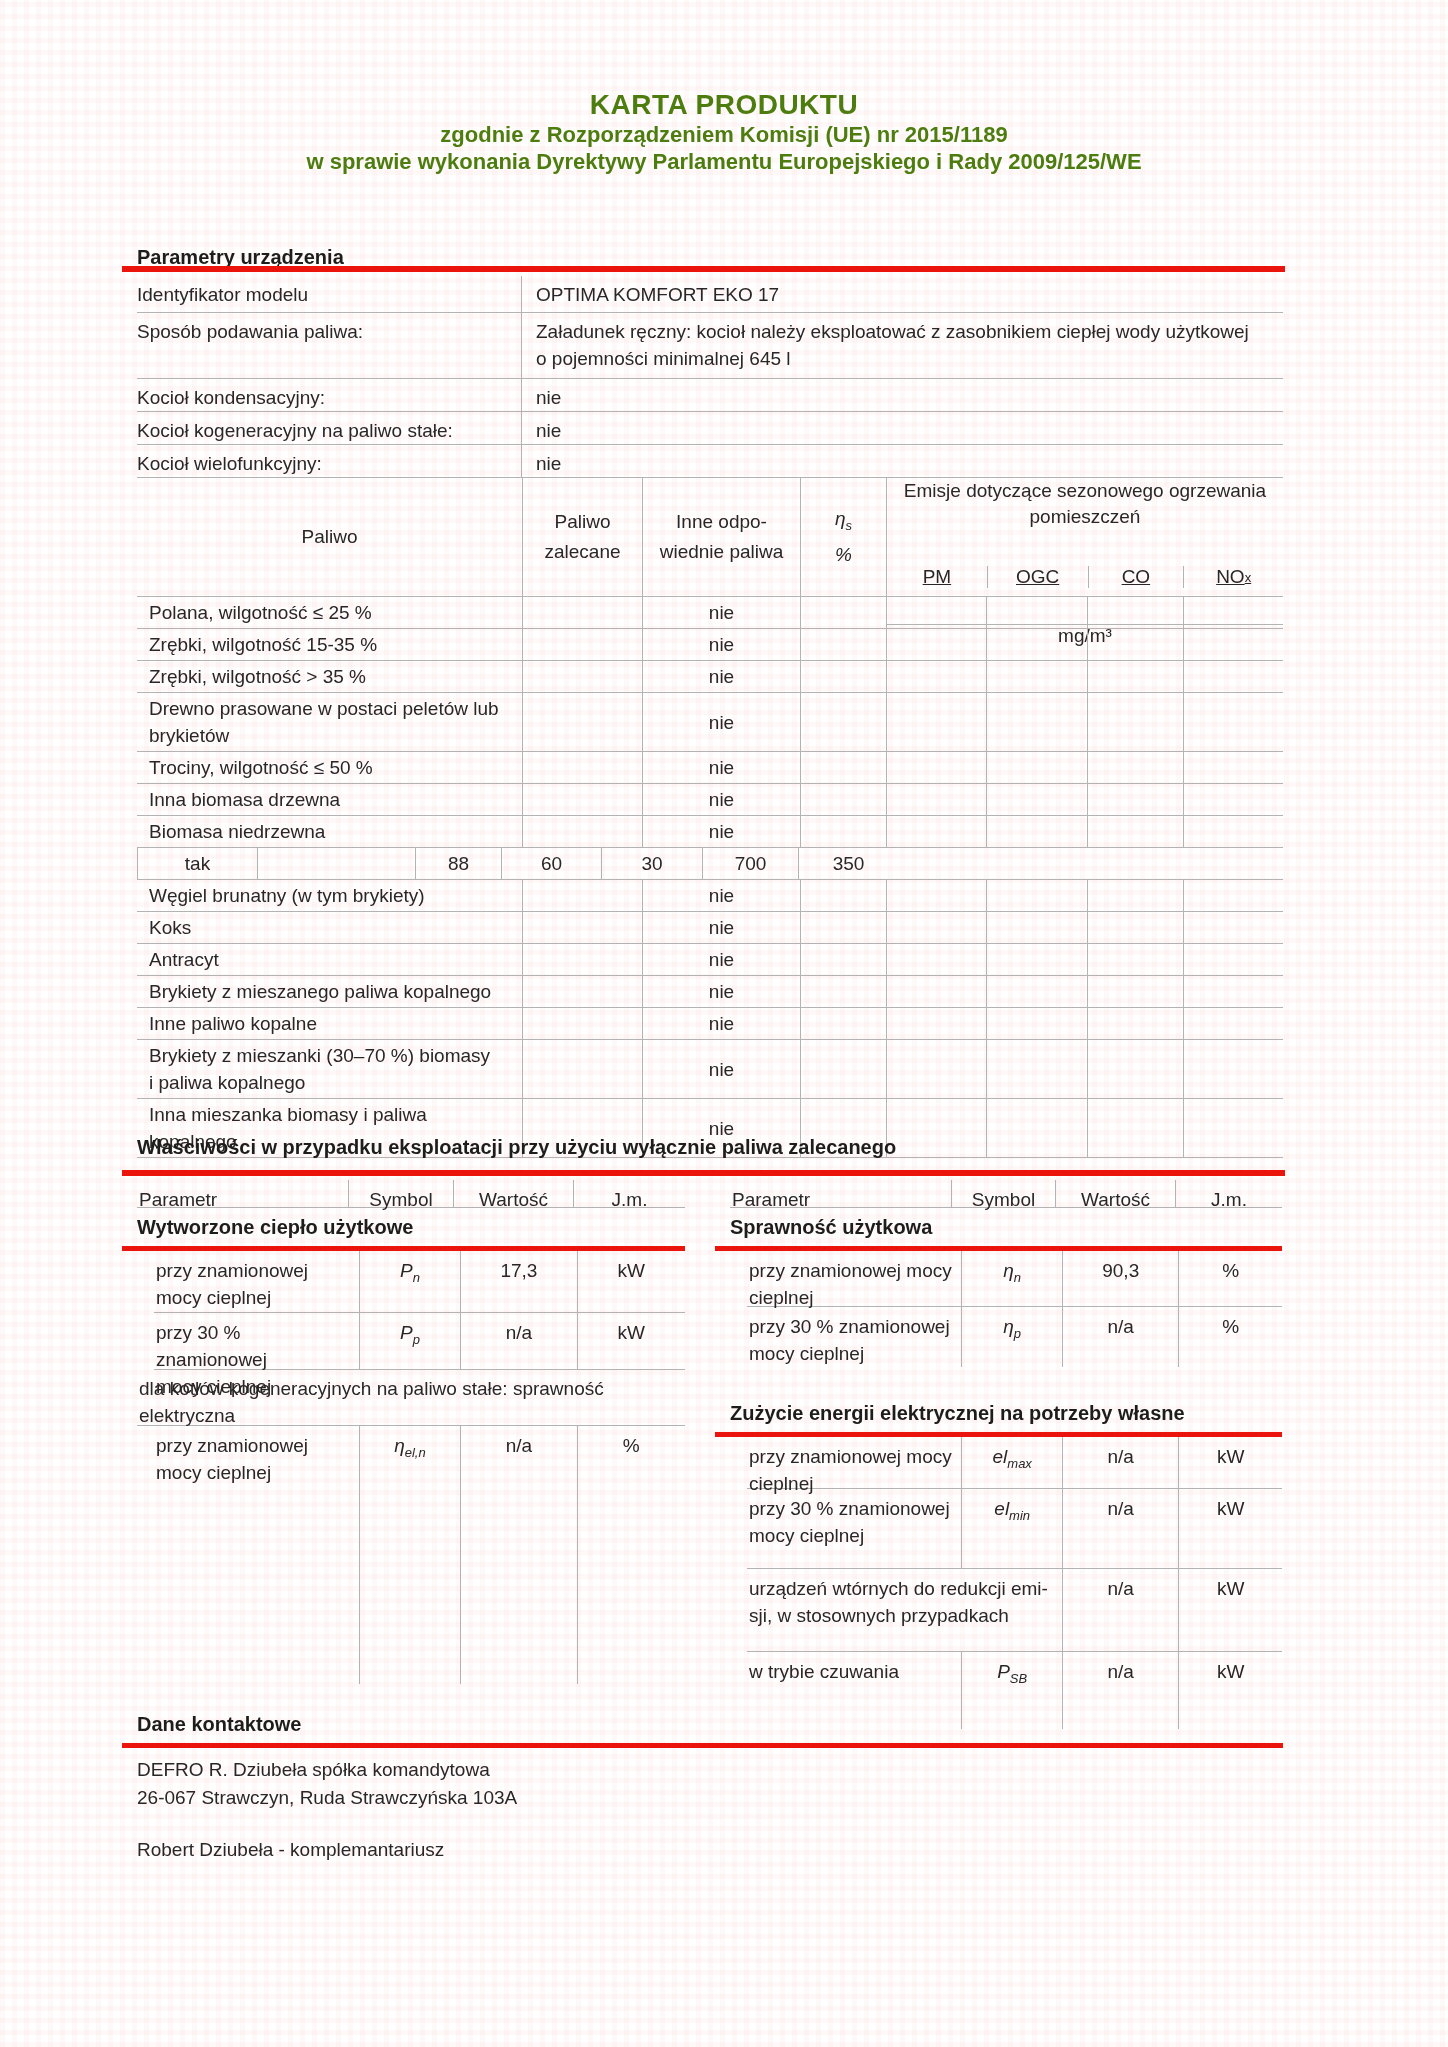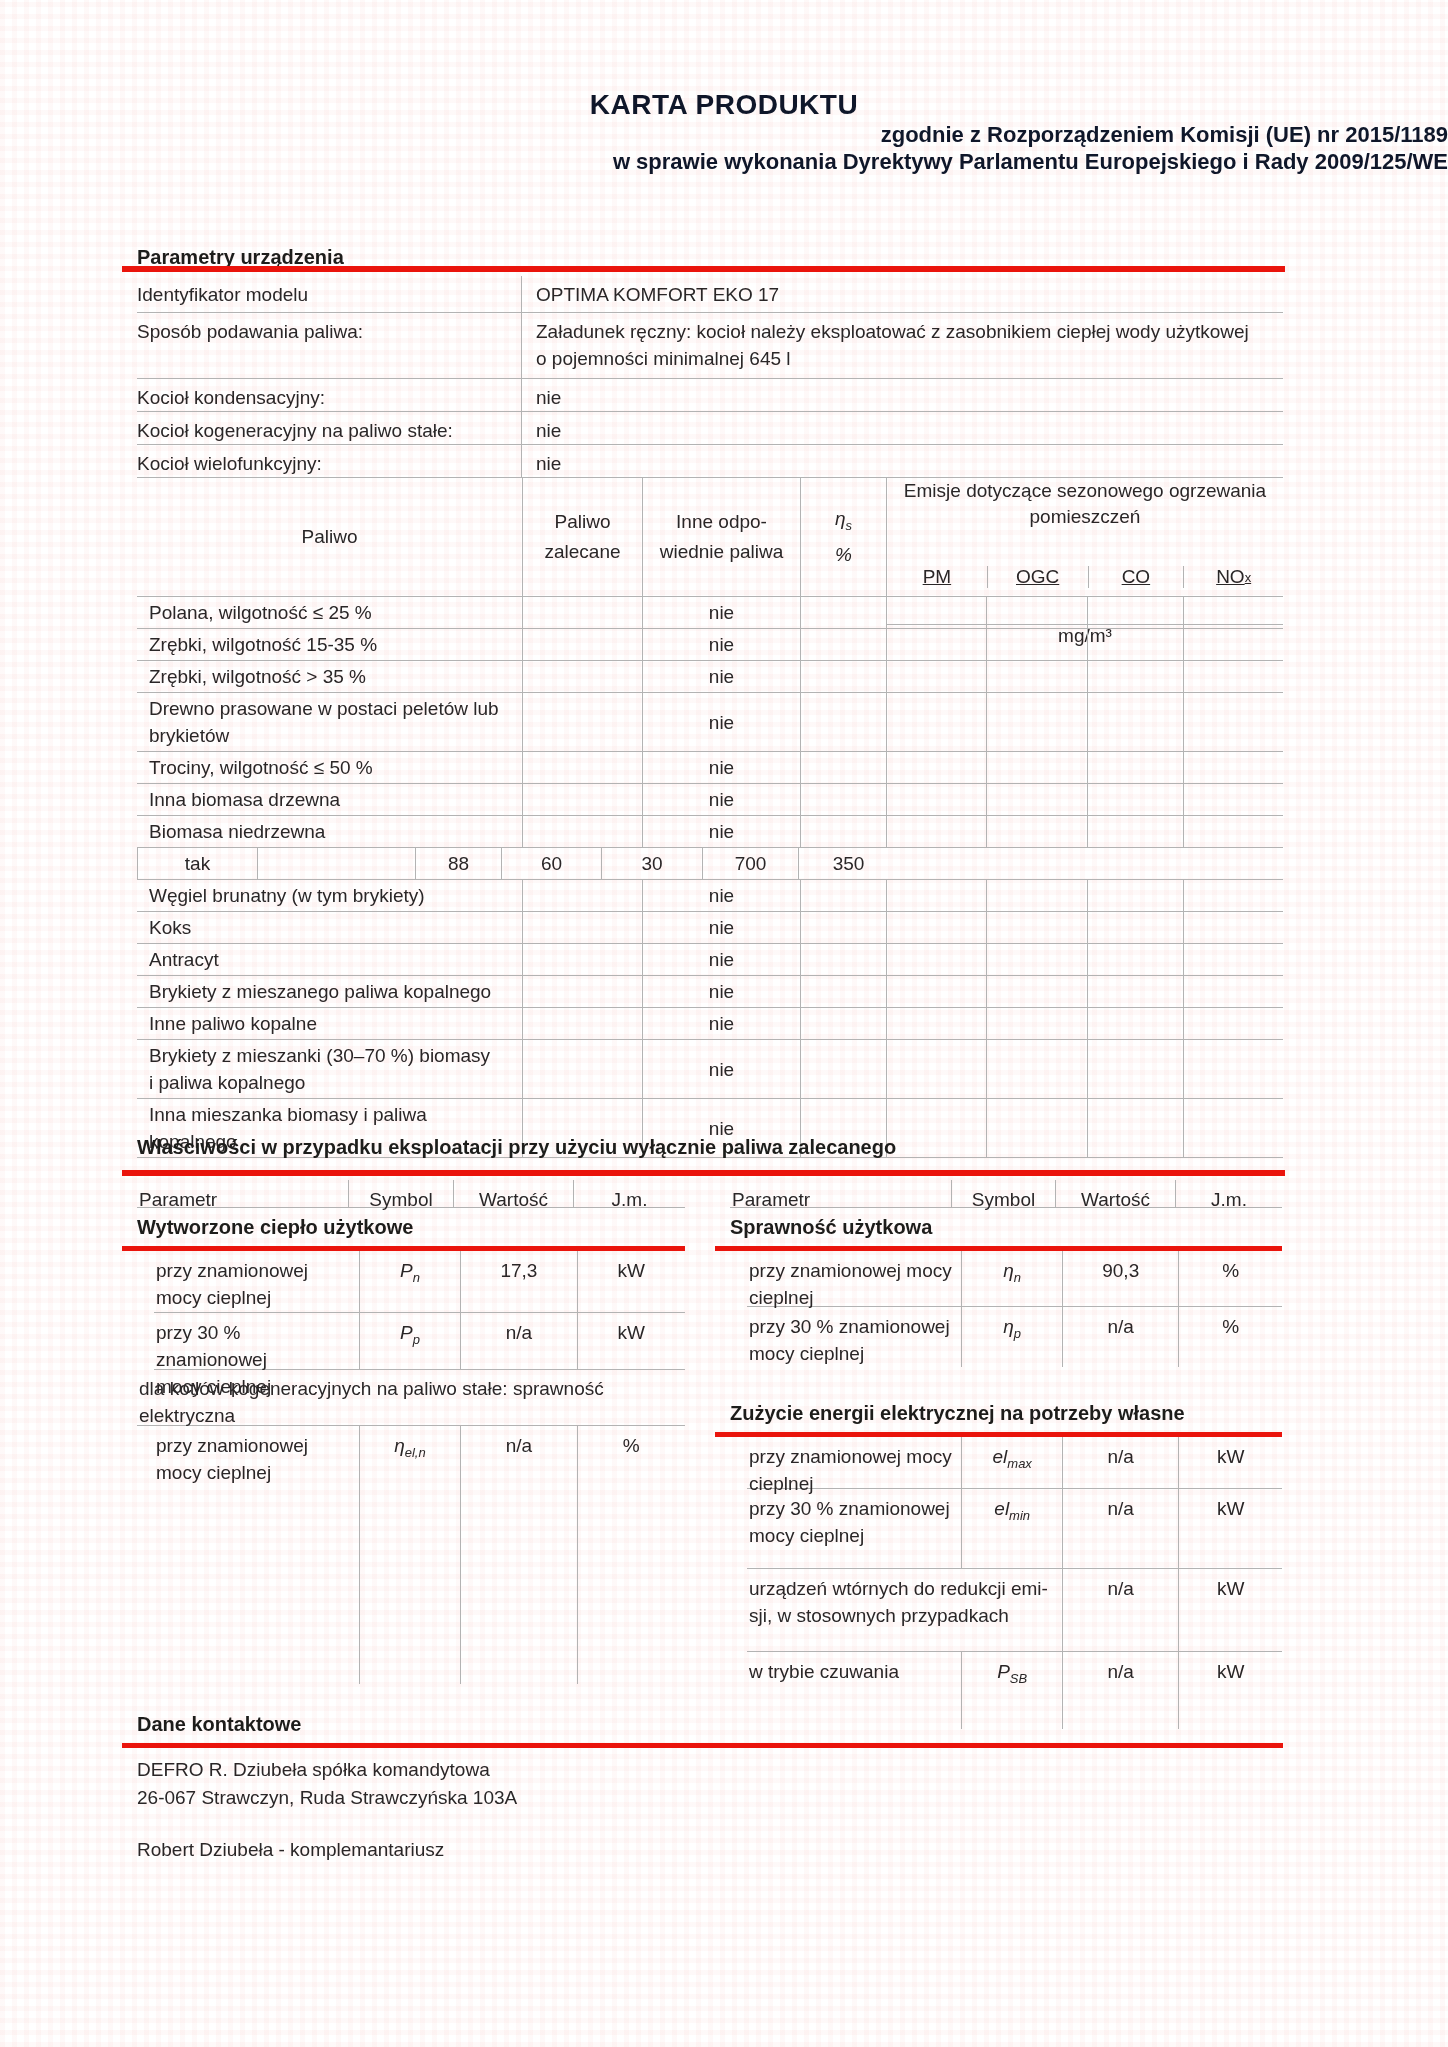--- a/index.html
+++ b/index.html
@@ -20,23 +20,23 @@
   }
   .page::before{
     content:"";position:absolute;inset:0;z-index:0;pointer-events:none;
     background-image:
       repeating-linear-gradient(0deg, rgba(229,80,70,0.035) 0 5px, transparent 5px 12px),
       repeating-linear-gradient(90deg, rgba(229,80,70,0.035) 0 5px, transparent 5px 12px);
   }
   .page > *{position:absolute;z-index:1;}
 
   
-  .titleblock{top:88px;left:0;width:100%;text-align:center;font-weight:bold;color:#0f172a;}
+  .titleblock{top:88px;left:0;width:100%;text-align:center;font-weight:bold;color:#4d7c0f;}
   .t1{font-size:28px;line-height:33px;letter-spacing:.5px;}
-  .t2{font-size:22px;line-height:27px;text-align:right;}
+  .t2{font-size:22px;line-height:27px;}
 
   
   .sec-title{left:137px;font-size:20px;font-weight:bold;color:#1d1d1b;white-space:nowrap;}
   .redbar{left:122px;width:1163px;height:6px;background:var(--red);}
 
   
   .params{left:137px;top:276px;width:1146px;}
   .prow{display:flex;border-bottom:1px solid var(--gray);box-sizing:border-box;}
   .h37{height:37px;} .h66{height:66px;} .h33{height:33px;}
   .pl{width:385px;box-sizing:border-box;border-right:1px solid var(--gray);padding:5px 10px 0 0;line-height:27px;}

